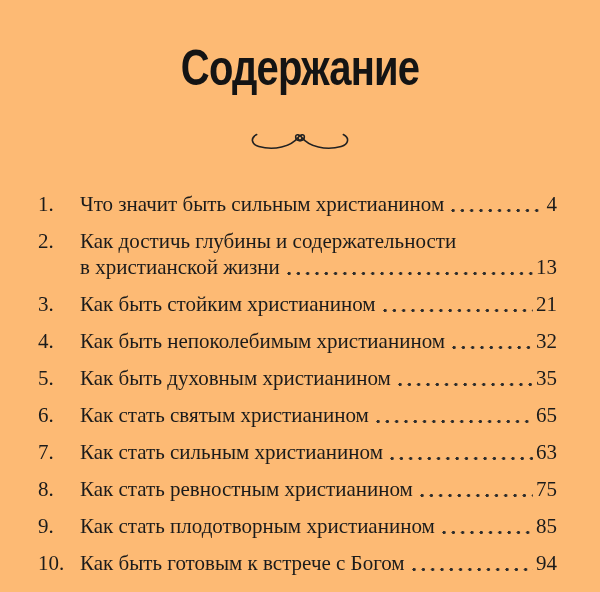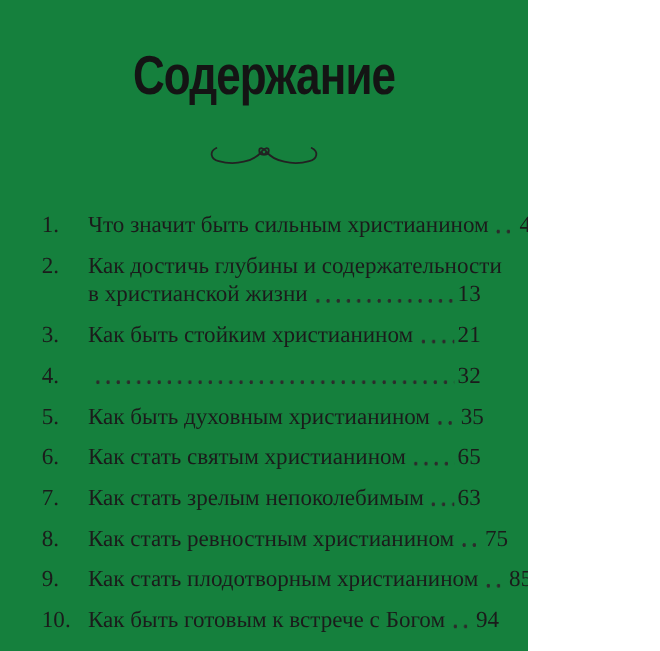--- a/index.html
+++ b/index.html
@@ -2,23 +2,23 @@
 <html><head>
 <meta charset="utf-8">
 <style>
   html, body {
     margin: 0;
     padding: 0;
     background: #ffffff;
   }
   .page {
     position: relative;
-    width: 480px;
+    width: 600px;
     height: 592px;
-    background: #15803d;
+    background: #fdba74;
     color: #1b1b1b;
     font-family: "Liberation Serif", serif;
     overflow: hidden;
   }
   .page-title {
     text-align: center;
     padding-top: 8px;
     line-height: 52px;
     font-family: "Liberation Sans", sans-serif;
     font-weight: 700;
@@ -135,20 +135,21 @@
             <span class="toc-dots"></span>
             <span class="toc-page">21</span>
           </div>
         </div>
     </li>
 
     <li class="toc-item">
       <span class="toc-num">4.</span>
       <div class="toc-entry">
           <div class="toc-line">
+            <span class="toc-text">Как быть непоколебимым христианином</span>
             <span class="toc-dots"></span>
             <span class="toc-page">32</span>
           </div>
         </div>
     </li>
 
     <li class="toc-item">
       <span class="toc-num">5.</span>
       <div class="toc-entry">
           <div class="toc-line">
@@ -167,21 +168,21 @@
             <span class="toc-dots"></span>
             <span class="toc-page">65</span>
           </div>
         </div>
     </li>
 
     <li class="toc-item">
       <span class="toc-num">7.</span>
       <div class="toc-entry">
           <div class="toc-line">
-            <span class="toc-text">Как стать зрелым непоколебимым</span>
+            <span class="toc-text">Как стать сильным христианином</span>
             <span class="toc-dots"></span>
             <span class="toc-page">63</span>
           </div>
         </div>
     </li>
 
     <li class="toc-item">
       <span class="toc-num">8.</span>
       <div class="toc-entry">
           <div class="toc-line">

